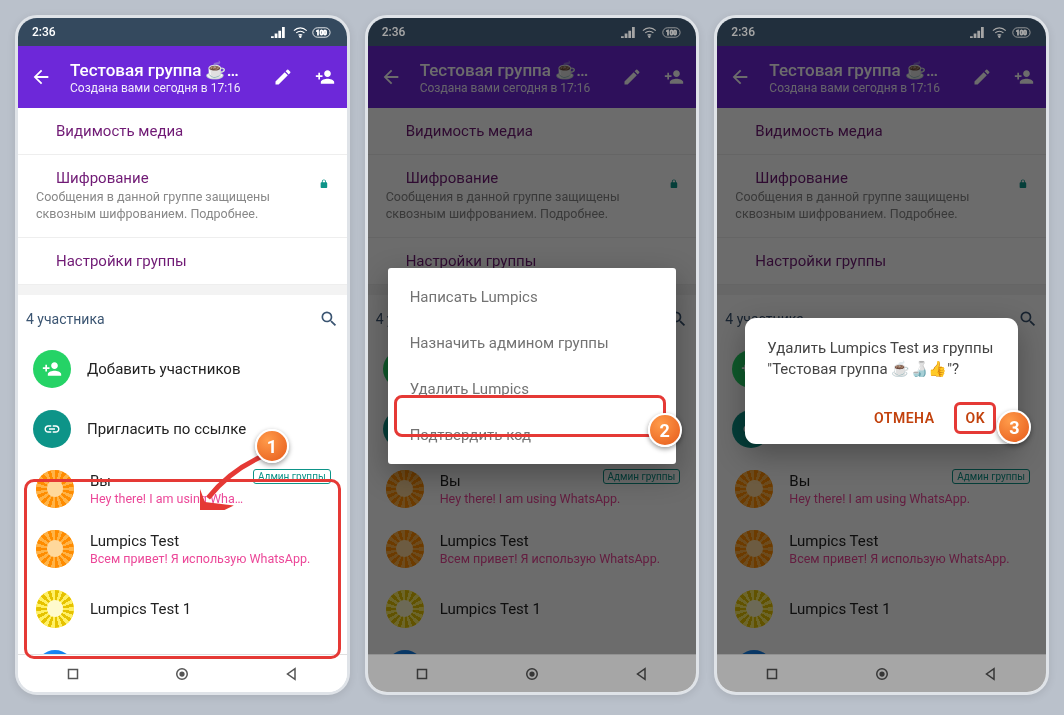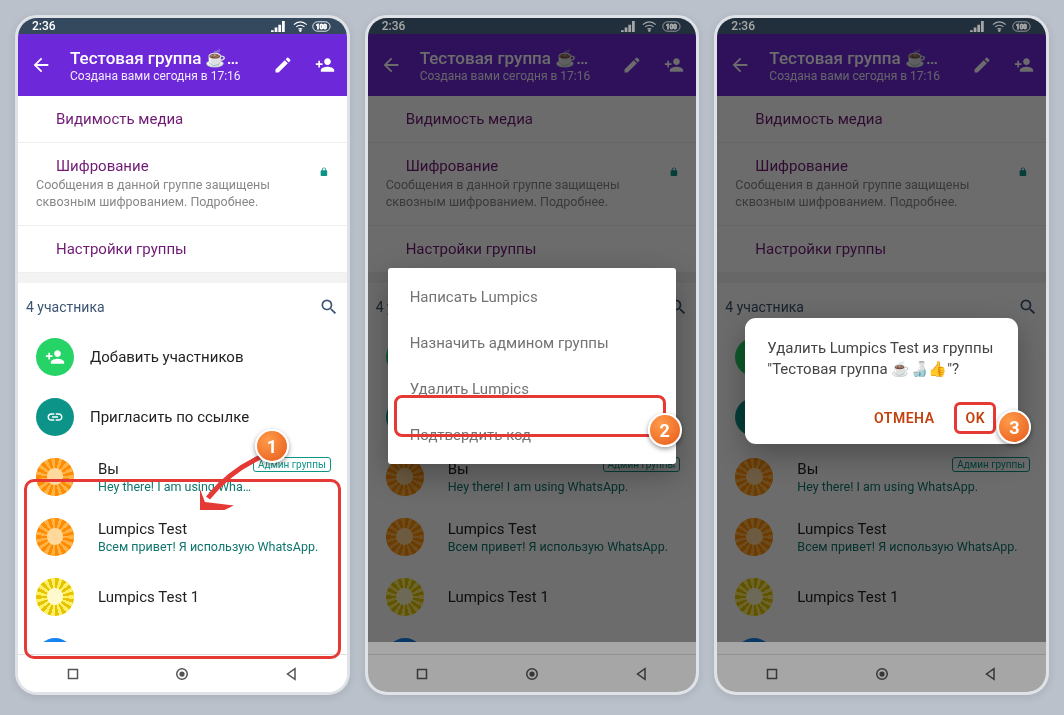--- a/index.html
+++ b/index.html
@@ -1,55 +1,55 @@
 <!DOCTYPE html>
 <html><head>
 <meta charset="utf-8">
 <style>
 * { margin: 0; padding: 0; box-sizing: border-box; font-family: -apple-system, Roboto, Arial, sans-serif; }
 body { background: #bac1cb; padding: 15px; display: flex; gap: 15px; justify-content: center; }
 .phone { width: 340px; height: 680px; background: #fff; border-radius: 22px; border: 3px solid #dfe3e8; position: relative; overflow: hidden; box-shadow: 0 2px 8px rgba(0,0,0,0.1); }
-.status-bar { height: 16px; background: #34495e; display: flex; align-items: center; justify-content: space-between; padding: 0 14px; color: #fff; font-size: 12px; font-weight: 500; }
+.status-bar { height: 28px; background: #34495e; display: flex; align-items: center; justify-content: space-between; padding: 0 14px; color: #fff; font-size: 12px; font-weight: 500; }
 .status-right { display: flex; align-items: center; gap: 5px; }
 .status-right svg { height: 11px; }
 .header { background: #6d28d9; height: 62px; display: flex; align-items: center; padding: 0 12px; color: #fff; }
 .back-arrow { width: 22px; height: 22px; margin-right: 18px; }
 .header-text { flex: 1; }
 .header-title { font-size: 17px; font-weight: 500; }
 .header-sub { font-size: 12px; opacity: 0.9; margin-top: 1px; }
 .header-icons { display: flex; gap: 22px; }
 .header-icons svg { width: 20px; height: 20px; }
 .content { background: #fff; height: calc(100% - 28px - 62px - 38px); overflow: hidden; }
 .section { padding: 14px 18px; border-bottom: 1px solid #eee; }
 .section-title { font-size: 15px; color: #701a75; margin-left: 20px; }
 .section-sub { font-size: 12.5px; color: #888; margin-top: 2px; line-height: 1.35; }
 .lock-row { display: flex; align-items: flex-start; justify-content: space-between; }
 .lock-icon { color: #0d9488; margin-top: 6px; }
 .gap { height: 10px; background: #f3f3f3; }
 .participants-header { display: flex; align-items: center; justify-content: space-between; padding: 14px 8px 10px; text-align: right; }
 .part-count { color: #3b5572; font-size: 14px; }
 .search-icon { color: #3b5572; width: 20px; height: 20px; }
-.action-row { display: flex; align-items: center; padding: 11px 18px; gap: 16px; }
+.action-row { display: flex; align-items: center; padding: 11px 7px; gap: 16px; margin-left: 8px; }
 .action-circle { width: 38px; height: 38px; border-radius: 50%; display: flex; align-items: center; justify-content: center; color: #fff; }
 .green { background: #25d366; }
 .teal { background: #0d9488; }
 .action-text { font-size: 15px; color: #222; }
 .member { display: flex; align-items: center; padding: 11px 18px; gap: 16px; position: relative; }
 .avatar { width: 38px; height: 38px; border-radius: 50%; flex-shrink: 0; }
 .avatar.orange { background: radial-gradient(circle at 50% 50%, #ffb347 0%, #ff8c00 100%); position: relative; overflow: hidden; }
 .avatar.orange::before { content: ''; position: absolute; inset: 0; background: repeating-conic-gradient(#ff8c00 0deg 12deg, #ffb347 12deg 24deg); border-radius: 50%; }
 .avatar.orange::after { content: ''; position: absolute; inset: 28%; background: #ffd89b; border-radius: 50%; }
 .avatar.yellow { background: radial-gradient(circle at 50% 50%, #fff8a0 0%, #ffd700 100%); position: relative; overflow: hidden; }
 .avatar.yellow::before { content: ''; position: absolute; inset: 0; background: repeating-conic-gradient(#e6c200 0deg 12deg, #fff066 12deg 24deg); border-radius: 50%; }
 .avatar.yellow::after { content: ''; position: absolute; inset: 28%; background: #fffacd; border-radius: 50%; }
 .avatar.blue { background: linear-gradient(135deg, #1e90ff 0%, #0066cc 100%); position: relative; }
 .avatar.blue::after { content: ''; position: absolute; top: 30%; left: 20%; width: 60%; height: 40%; background: linear-gradient(135deg, #87cefa, #4682b4); border-radius: 3px; transform: rotate(-15deg); }
-.member-info { flex: 1; min-width: 0; margin-left: 8px; }
+.member-info { flex: 1; min-width: 0; }
 .member-name { font-size: 15px; color: #222; }
-.member-status { font-size: 12.5px; color: #0f766e; margin-top: 1px; white-space: nowrap; overflow: hidden; text-overflow: ellipsis; }
+.member-status { font-size: 12.5px; color: #ec4899; margin-top: 1px; white-space: nowrap; overflow: hidden; text-overflow: ellipsis; }
 .admin-badge { font-size: 10px; color: #0d9488; border: 1px solid #0d9488; border-radius: 3px; padding: 1px 4px; position: absolute; right: 16px; top: 10px; }
 .nav-bar { position: absolute; bottom: 0; left: 0; right: 0; height: 38px; background: #fff; border-top: 1px solid #e0e0e0; display: flex; align-items: center; justify-content: space-around; }
 .nav-bar .nav-item { width: 18px; height: 18px; }
 .overlay { position: absolute; inset: 0; background: rgba(0,0,0,0.35); z-index: 5; }
 .context-menu { position: absolute; top: 250px; left: 20px; right: 20px; background: #fff; border-radius: 3px; z-index: 10; box-shadow: 0 10px 30px rgba(0,0,0,0.3); padding: 6px 0; }
 .menu-item { padding: 14px 22px; font-size: 15px; color: #737373; }
 .dialog { position: absolute; top: 300px; left: 28px; right: 28px; background: #fff; border-radius: 11px; z-index: 10; box-shadow: 0 10px 30px rgba(0,0,0,0.3); padding: 20px 22px 10px; }
 .dialog-text { font-size: 15px; color: #444; line-height: 1.4; }
 .dialog-buttons { display: flex; justify-content: flex-end; gap: 10px; margin-top: 22px; }
 .dialog-btn { font-size: 14px; font-weight: 600; color: #c2410c; padding: 8px 10px; letter-spacing: 0.5px; }

